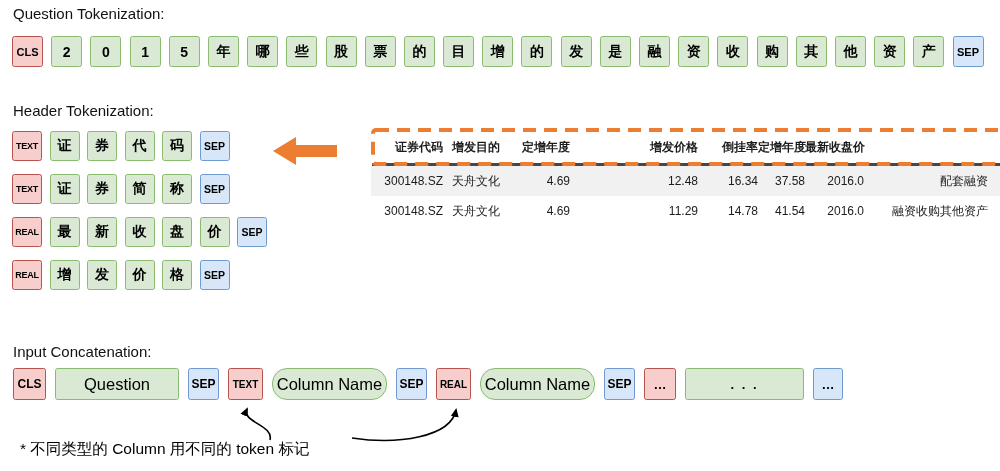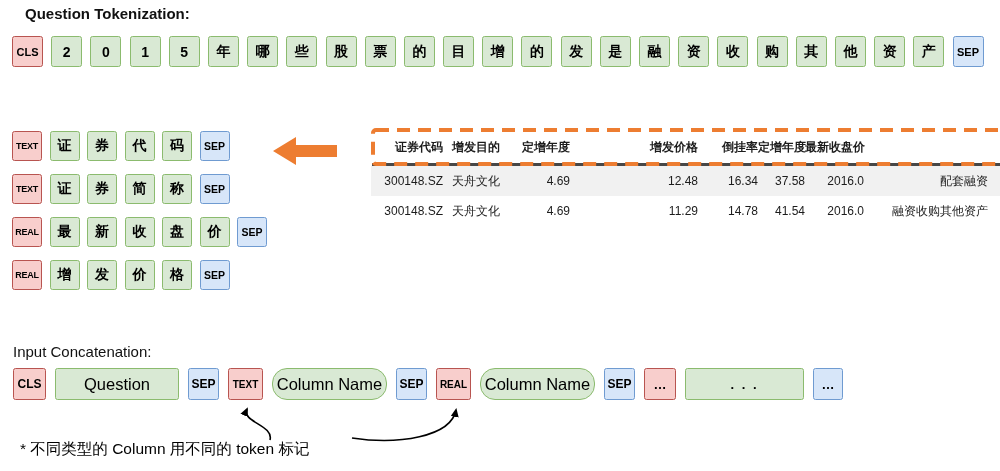--- a/index.html
+++ b/index.html
@@ -58,21 +58,21 @@
   #t-body .trow.odd{background:#f1f1f1;}
   #t-body .trow.even{background:#ffffff;}
 
   #footnote{position:absolute;left:20px;top:439px;font-size:15.5px;color:#000;white-space:nowrap;}
 </style>
 </head>
 <body>
 
 <div class="canvas">
 
-  <div class="section-label" style="left:25px;top:5px;font-weight:bold;">Question Tokenization:</div>
+  <div class="section-label" style="left:13px;top:5px;">Question Tokenization:</div>
   <div class="tok-row" id="q-row">
       <span class="tok cls">CLS</span>
       <span class="tok char">2</span>
       <span class="tok char">0</span>
       <span class="tok char">1</span>
       <span class="tok char">5</span>
       <span class="tok char">年</span>
       <span class="tok char">哪</span>
       <span class="tok char">些</span>
       <span class="tok char">股</span>
@@ -87,20 +87,21 @@
       <span class="tok char">资</span>
       <span class="tok char">收</span>
       <span class="tok char">购</span>
       <span class="tok char">其</span>
       <span class="tok char">他</span>
       <span class="tok char">资</span>
       <span class="tok char">产</span>
       <span class="tok sep">SEP</span>
     </div>
 
+  <div class="section-label" style="left:13px;top:102px;">Header Tokenization:</div>
   <div class="tok-row h-row" id="h-row-0">
       <span class="tok text">TEXT</span>
       <span class="tok char">证</span>
       <span class="tok char">券</span>
       <span class="tok char">代</span>
       <span class="tok char">码</span>
       <span class="tok sep">SEP</span>
     </div>
   <div class="tok-row h-row" id="h-row-1">
       <span class="tok text">TEXT</span>

